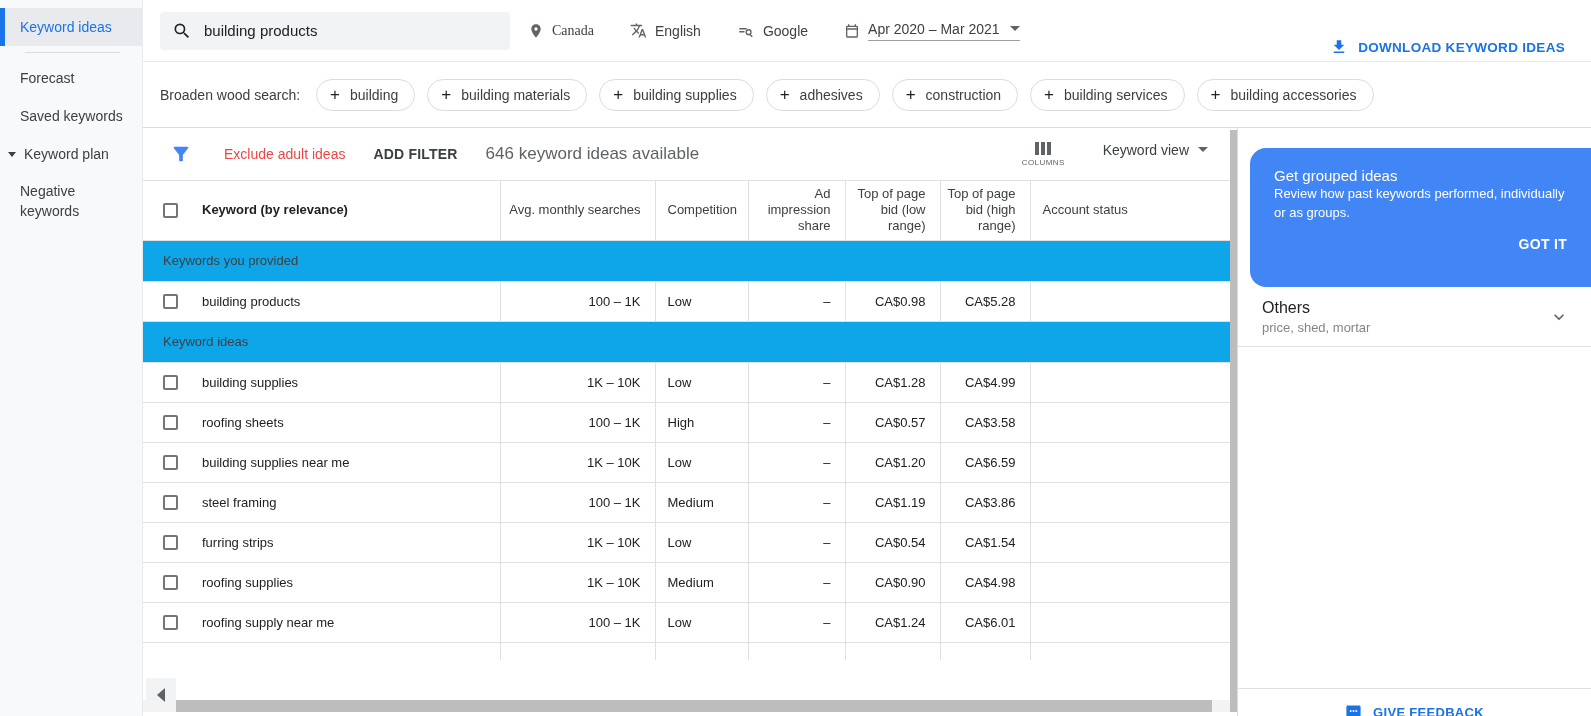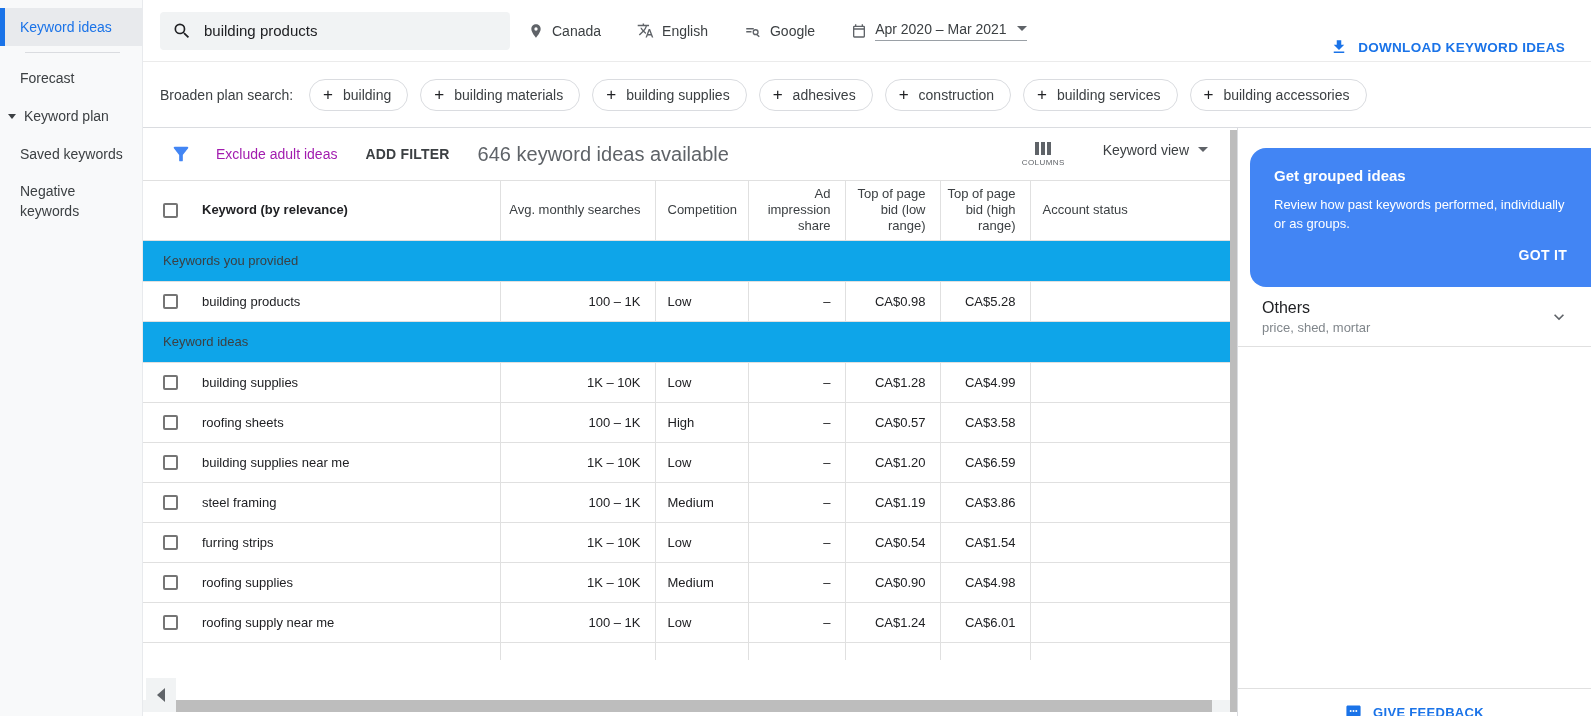--- a/index.html
+++ b/index.html
@@ -22,21 +22,21 @@
   
   .topbar { position:absolute; left:143px; top:0; right:0; height:128px; background:#fff; }
   .row1 { height:62px; border-bottom:1px solid #ebebeb; display:flex; align-items:center;
     padding-left:17px; position:relative; }
   .searchbox { width:350px; height:38px; background:#f1f3f4; border-radius:4px;
     display:flex; align-items:center; padding:0 12px; gap:12px; }
   .searchbox input { flex:1; border:none; background:transparent; outline:none;
     font-size:15px; color:#202124; font-family:inherit; }
   .ctrl { display:flex; align-items:center; gap:8px; font-size:14px; color:#3c4043;
     cursor:pointer; white-space:nowrap; }
-  .ctrl.first { margin-left:18px; }
+  .ctrl.first { margin-left:18px;font-family:Liberation Serif, serif; }
   .ctrl + .ctrl { margin-left:36px; }
   .date-inner { display:flex; align-items:center; gap:10px; border-bottom:1px solid #9aa0a6;
     padding-bottom:3px;justify-content:flex-end; }
   .caret { width:0; height:0; border-left:5px solid transparent; border-right:5px solid transparent;
     border-top:5px solid #5f6368; display:inline-block; }
   .download-btn { position:absolute; right:26px; top:16px; height:62px; display:flex;
     align-items:center; gap:10px; color:#1a73e8; font-size:13.5px; font-weight:bold;
     letter-spacing:.3px; cursor:pointer; }
 
   .row2 { height:66px; border-bottom:1px solid #dadce0; display:flex; align-items:center;
@@ -47,24 +47,24 @@
     display:flex; align-items:center; gap:10px; padding:0 16px 0 13px; font-size:14px;
     color:#3c4043; cursor:pointer; white-space:nowrap; }
   .chip .plus { font-size:17px; color:#202124; line-height:1; }
 
   
   .content { position:absolute; left:143px; top:128px; right:0; bottom:0; }
   .table-region { position:absolute; left:0; top:0; width:1087px; height:588px; background:#fff; }
 
   .filterbar { height:53px; border-bottom:1px solid #e0e0e0; display:flex; align-items:center;
     padding-left:27px; }
-  .filter-link { margin-left:24px; color:#a21caf; font-size:14px; cursor:pointer; }
+  .filter-link { margin-left:32px; color:#ef4444; font-size:14px; cursor:pointer; }
   .add-filter { margin-left:28px; color:#3c4043; font-size:14px; font-weight:bold;
     letter-spacing:.2px; cursor:pointer; }
-  .count-text { margin-left:28px; color:#5f6368; font-size:20px; }
+  .count-text { margin-left:28px; color:#5f6368; font-size:17px; }
   .filter-right { margin-left:auto; display:flex; align-items:flex-start; }
   .columns-ctl { display:flex; flex-direction:column; align-items:center; gap:3px; cursor:pointer; }
   .columns-icon { display:flex; gap:2px; }
   .columns-icon i { display:block; width:4px; height:13px; background:#5f6368; }
   .columns-label { font-size:8px; color:#5f6368; letter-spacing:.4px; }
   .view-ctl { display:flex; align-items:center; gap:9px; margin:0 22px 0 38px;
     font-size:14px; color:#3c4043; cursor:pointer; }
 
   table { width:1087px; border-collapse:collapse; table-layout:fixed; }
   th, td { font-size:13px; vertical-align:middle; }
@@ -91,21 +91,21 @@
   .scroll-left-btn i { width:0; height:0; border-top:7px solid transparent;
     border-bottom:7px solid transparent; border-right:8px solid #5f6368; display:block; }
   .v-scrollbar { position:absolute; left:1087px; top:2px; width:7px; height:582px;
     background:#bdbdbd; }
 
   
   .right-panel { position:absolute; left:1094px; right:0; top:0; bottom:0; background:#fff;
     border-left:1px solid #dadce0; }
   .tooltip { margin:20px 0 0 12px; width:calc(100% - 12px); height:139px; background:#4285f4;
     border-radius:16px 0 0 16px; color:#fff; padding:19px 24px 12px 24px; }
-  .tooltip h3 { font-size:15px; font-weight:bold; margin-bottom:11px; }
+  .tooltip h3 { font-size:15px; font-weight:normal; margin-bottom:0; }
   .tooltip p { font-size:13px; line-height:19px; }
   .gotit { text-align:right; font-size:14px; font-weight:bold; letter-spacing:.3px;
     margin-top:14px; cursor:pointer; }
   .group-row { padding:9px 56px 9px 24px; border-bottom:1px solid #e0e0e0; position:relative;
     cursor:pointer; }
   .group-row h4 { font-size:16px; font-weight:normal; color:#202124; line-height:23px; }
   .group-row p { font-size:13px; color:#80868b; line-height:18px; }
   .group-row svg { position:absolute; right:22px; top:50%; margin-top:-10px; }
   .feedback { position:absolute; left:0; right:0; top:533px; height:49px;
     border-top:1px solid #e0e0e0; border-bottom:1px solid #e0e0e0; display:flex;
@@ -116,26 +116,26 @@
 <body>
 
 <div class="sidebar">
   <div class="side-item active">
     <span>Keyword ideas</span>
   </div>
   <div class="side-divider"></div>
   <div class="side-item">
     <span>Forecast</span>
   </div>
+  <div class="side-item">
+    <span>Saved keywords</span>
+  </div>
   <div class="side-item expander">
     <span class="exp-caret"></span>
     <span>Keyword plan</span>
-  </div>
-  <div class="side-item">
-    <span>Saved keywords</span>
   </div>
   <div class="side-item two-line">
     <span>Negative keywords</span>
   </div>
 </div>
 
 <div class="topbar">
   <div class="row1">
     <div class="searchbox">
       <svg width="20" height="20" viewBox="0 0 24 24">
@@ -179,21 +179,21 @@
 
     <div class="download-btn">
       <svg width="18" height="18" viewBox="0 0 24 24">
         <path fill="#1a73e8" d="M19 9h-4V3H9v6H5l7 7 7-7zm-14 9v2h14v-2H5z"></path>
       </svg>
       <span>DOWNLOAD KEYWORD IDEAS</span>
     </div>
   </div>
 
   <div class="row2">
-    <span class="broaden-label">Broaden plan search:</span>
+    <span class="broaden-label">Broaden wood search:</span>
     <div class="chips">
       <div class="chip">
           <span class="plus">+</span>
           <span>building</span>
         </div>
       <div class="chip">
           <span class="plus">+</span>
           <span>building materials</span>
         </div>
       <div class="chip">

